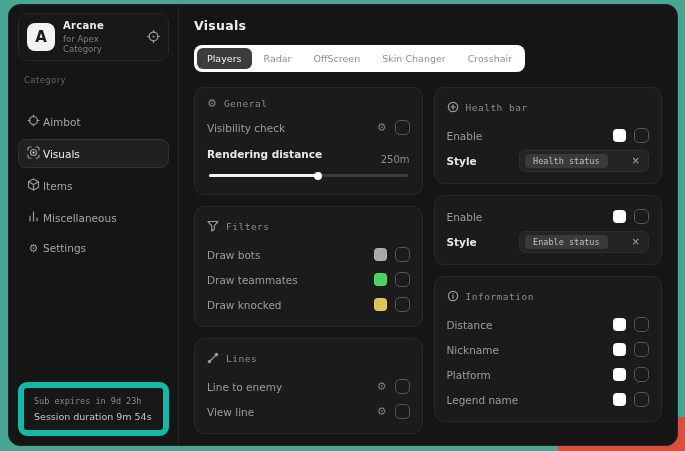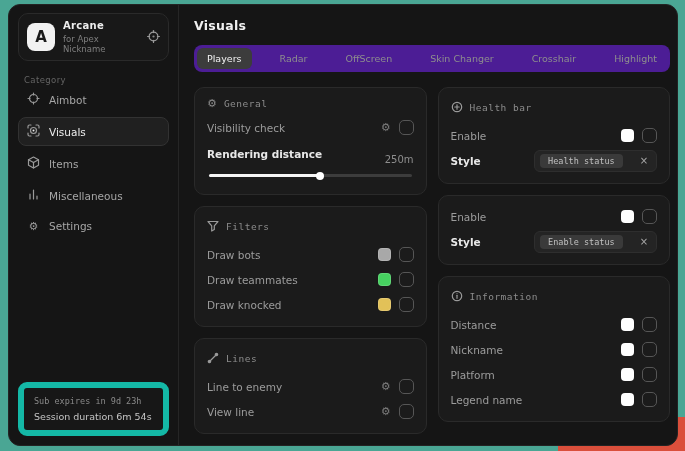--- a/index.html
+++ b/index.html
@@ -19,37 +19,37 @@
     border:1px solid #2A2A2A; border-radius:10px; padding:6px 8px;
     display:flex; align-items:center; gap:8px; background:#181818;
   }
   .logo { width:28px; height:28px; border-radius:8px; background:#F2F2F2; color:#1A1A1A;
     font-weight:bold; font-size:15px; display:flex; align-items:center; justify-content:center; }
   .brand-text { flex:1; line-height:1.2; }
   .brand-name { color:#ECECEC; font-size:10px; font-weight:bold; letter-spacing:.3px; }
   .brand-sub { color:#7E7E7E; font-size:8.5px; margin-top:2px; }
   .brand-ico { color:#8A8A8A; }
 
-  .cat-label { color:#646464; font-size:8.5px; margin:14px 0 0 6px; letter-spacing:.4px; }
-
-  .nav-item { display:flex; align-items:center; gap:9px; padding:6px 8px; margin-bottom:3px;
+  .cat-label { color:#646464; font-size:8.5px; margin:14px 0 22px 6px; letter-spacing:.4px; }
+
+  .nav-item { display:flex; align-items:center; gap:3px; padding:6px 8px; margin-bottom:3px;
     border-radius:8px; border:1px solid transparent; color:#A6A6A6; font-size:10.5px; cursor:pointer; }
   .nav-item.active { background:#202020; border-color:#323232; color:#EDEDED; }
   .nav-item svg, .nav-item .glyph { flex:0 0 13px; width:13px; text-align:center; }
   .glyph { font-size:11px; color:#9A9A9A; line-height:1; }
 
   .spacer { flex:1; }
   .subbox { border:6px solid #14b8a6; border-radius:9px; padding:8px 10px; background:#171717; }
   .sub-line1 { font-family:"DejaVu Sans Mono", monospace; color:#8A8A8A; font-size:8.5px; }
   .sub-line2 { color:#C4C4C4; font-size:9.5px; margin-top:5px; }
 
   
   .main { flex:1; padding:13px 15px 0 15px; display:flex; flex-direction:column; }
   .page-title { color:#F0F0F0; font-size:12.5px; font-weight:bold; letter-spacing:.3px; }
-  .tabbar { display:inline-flex; align-self:flex-start; background:#4c1d95; border-radius:8px; padding:3px; margin-top:12px; gap:18px; }
+  .tabbar { display:inline-flex; align-self:flex-start; background:#ffffff; border-radius:8px; padding:3px; margin-top:12px; gap:2px; }
   .tab { font-size:9.5px; color:#8E8E8E; padding:5px 10px; border-radius:6px; white-space:nowrap; cursor:pointer; }
   .tab.active { background:#3C3C3C; color:#F2F2F2; }
 
   .cards-grid { display:flex; gap:11px; margin-top:15px; align-items:flex-start; }
   .col { flex:1; display:flex; flex-direction:column; gap:11px; min-width:0; }
 
   .card { background:#1B1B1B; border:1px solid #2A2A2A; border-radius:10px; padding:10px 12px 11px 12px; }
   .card-head { display:flex; align-items:center; gap:7px; margin-bottom:8px; }
   .card-title { font-family:"DejaVu Sans Mono", monospace; color:#8C8C8C; font-size:9.5px; letter-spacing:.5px; }
   .card-head svg { flex:0 0 12px; }
@@ -63,41 +63,41 @@
 
   .swatch { width:13px; height:13px; border-radius:4px; border:1px solid rgba(255,255,255,.14); cursor:pointer; }
   .checkbox { width:15px; height:15px; border-radius:5px; border:1.5px solid #565656; background:transparent; cursor:pointer; }
   .mini-gear { color:#7E7E7E; font-size:11px; line-height:1; cursor:pointer; }
   .value { color:#8E8E8E; font-size:10px;margin-top:12px; }
 
   .slider { position:relative; height:3px; background:#3C3C3C; border-radius:2px; margin:9px 2px 6px 2px; cursor:pointer; }
   .slider-fill { position:absolute; left:0; top:0; bottom:0; background:#F5F5F5; border-radius:2px; }
   .slider-thumb { position:absolute; right:-4px; top:50%; transform:translateY(-50%); width:8px; height:8px; border-radius:50%; background:#FFFFFF; }
 
-  .select { display:flex; align-items:center; gap:17px; background:#242424; border:1px solid #2E2E2E;
+  .select { display:flex; align-items:center; gap:24px; background:#242424; border:1px solid #2E2E2E;
     border-radius:6px; padding:3px 8px 3px 5px; min-width:112px; justify-content:space-between; cursor:pointer; }
   .tag { background:#3A3A3A; border-radius:4px; padding:2px 8px; color:#C0C0C0;
     font-family:"DejaVu Sans Mono", monospace; font-size:8.5px; white-space:nowrap; }
   .tag-x { color:#A8A8A8; font-size:10px; line-height:1; cursor:pointer; }
 
   svg { stroke:#9A9A9A; fill:none; stroke-width:1.2; stroke-linecap:round; stroke-linejoin:round; }
 </style>
 </head>
 <body>
 
 <div class="bg-red"></div>
 
 <div class="window">
 
   <div class="sidebar">
     <div class="brand">
       <div class="logo">A</div>
       <div class="brand-text">
         <div class="brand-name">Arcane</div>
-        <div class="brand-sub">for Apex Nickname</div>
+        <div class="brand-sub">for Apex Category</div>
       </div>
       <span class="brand-ico">
         <svg width="13" height="13" viewBox="0 0 13 13">
             <circle cx="6.5" cy="6.5" r="4.4"></circle>
             <circle cx="6.5" cy="6.5" r="1.1" fill="#8A8A8A" stroke="none"></circle>
             <line x1="6.5" y1="0.6" x2="6.5" y2="2.6"></line>
             <line x1="6.5" y1="10.4" x2="6.5" y2="12.4"></line>
             <line x1="0.6" y1="6.5" x2="2.6" y2="6.5"></line>
             <line x1="10.4" y1="6.5" x2="12.4" y2="6.5"></line>
           </svg>
@@ -145,34 +145,33 @@
     </div>
     <div class="nav-item">
       <span class="glyph">⚙</span>
       <span>Settings</span>
     </div>
 
     <div class="spacer"></div>
 
     <div class="subbox">
       <div class="sub-line1">Sub expires in 9d 23h</div>
-      <div class="sub-line2">Session duration 6m 54s</div>
+      <div class="sub-line2">Session duration 9m 54s</div>
     </div>
   </div>
 
   <div class="main">
     <div class="page-title">Visuals</div>
 
     <div class="tabbar">
       <div class="tab active">Players</div>
       <div class="tab">Radar</div>
       <div class="tab">OffScreen</div>
       <div class="tab">Skin Changer</div>
       <div class="tab">Crosshair</div>
-      <div class="tab">Highlight</div>
     </div>
 
     <div class="cards-grid">
 
       <div class="col">
 
         <div class="card">
           <div class="card-head">
             <span class="glyph">⚙</span>
             <span class="card-title">General</span>

